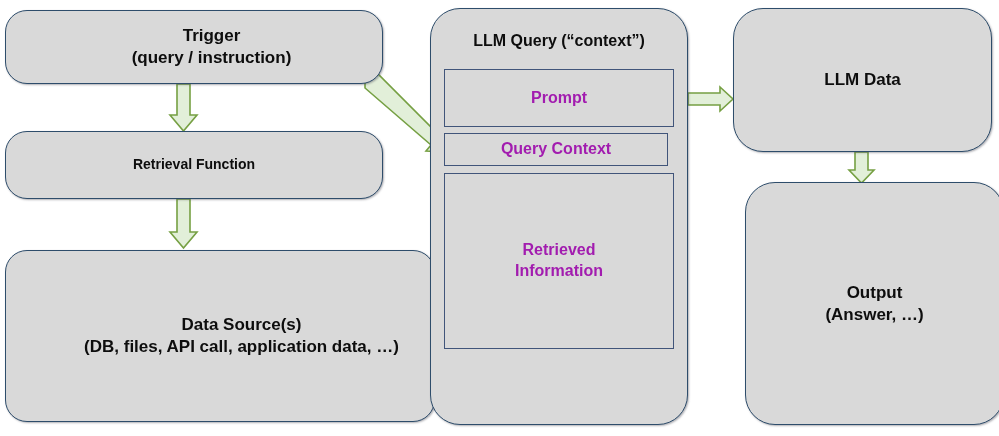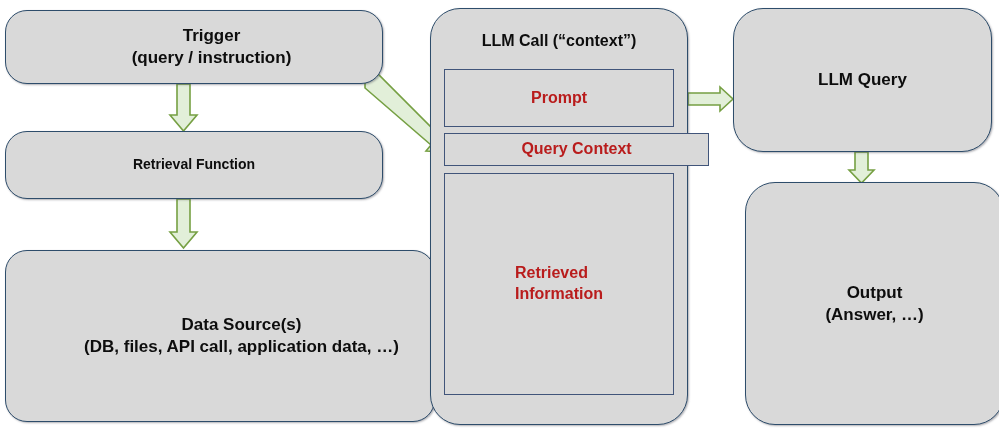--- a/index.html
+++ b/index.html
@@ -34,22 +34,22 @@
   .node.rounded-lg { border-radius: 22px; }
   .node.rounded-xl { border-radius: 30px; }
   .inner-box {
     position: absolute;
     background: #d9d9d9;
     border: 1.6px solid #41557a;
     box-sizing: border-box;
     display: flex;
     align-items: center;
     justify-content: center;
-    text-align: left;
-    color: #b91c1c;
+    text-align: center;
+    color: #a21caf;
     font-weight: bold;
     line-height: 1.3;
   }
   .panel-title {
     position: absolute;
     left: 0;
     right: 0;
     top: 22px;
     text-align: center;
     font-weight: bold;
@@ -95,28 +95,28 @@
   <div class="node rounded-lg label-2line" style="left:5px; top:10px; width:378px; height:74px; font-size:17px;padding-left:35px;">Trigger
 (query / instruction)</div>
 
   <div class="node rounded-lg" style="left:5px; top:131px; width:378px; height:68px; font-size:14px;">Retrieval Function</div>
 
   <div class="node rounded-lg label-2line" style="left:5px; top:250px; width:430px; height:172px; font-size:17px;padding-left:43px;">Data Source(s)
 (DB, files, API call, application data, …)</div>
 
   <div class="node rounded-xl" style="left:430px; top:8px; width:258px; height:417px; display:block;">
 
-    <div class="panel-title">LLM Call (“context”)</div>
+    <div class="panel-title">LLM Query (“context”)</div>
 
     <div class="inner-box" style="left:13px; top:60px; width:230px; height:58px; font-size:16px;">Prompt</div>
 
-    <div class="inner-box" style="left:13px; top:124px; width:265px; height:33px; font-size:16px;">Query Context</div>
+    <div class="inner-box" style="left:13px; top:124px; width:224px; height:33px; font-size:16px;">Query Context</div>
 
-    <div class="inner-box label-2line" style="left:13px; top:164px; width:230px; height:222px; font-size:16px;">Retrieved
+    <div class="inner-box label-2line" style="left:13px; top:164px; width:230px; height:176px; font-size:16px;">Retrieved
 Information</div>
   </div>
 
-  <div class="node rounded-xl" style="left:733px; top:8px; width:259px; height:144px; font-size:17px;">LLM Query</div>
+  <div class="node rounded-xl" style="left:733px; top:8px; width:259px; height:144px; font-size:17px;">LLM Data</div>
 
   <div class="node rounded-xl label-2line" style="left:733px; top:182px; width:259px; height:243px; font-size:17px;margin-left:12px;">Output
 (Answer, …)</div>
 
 </div>
 
 </body></html>

